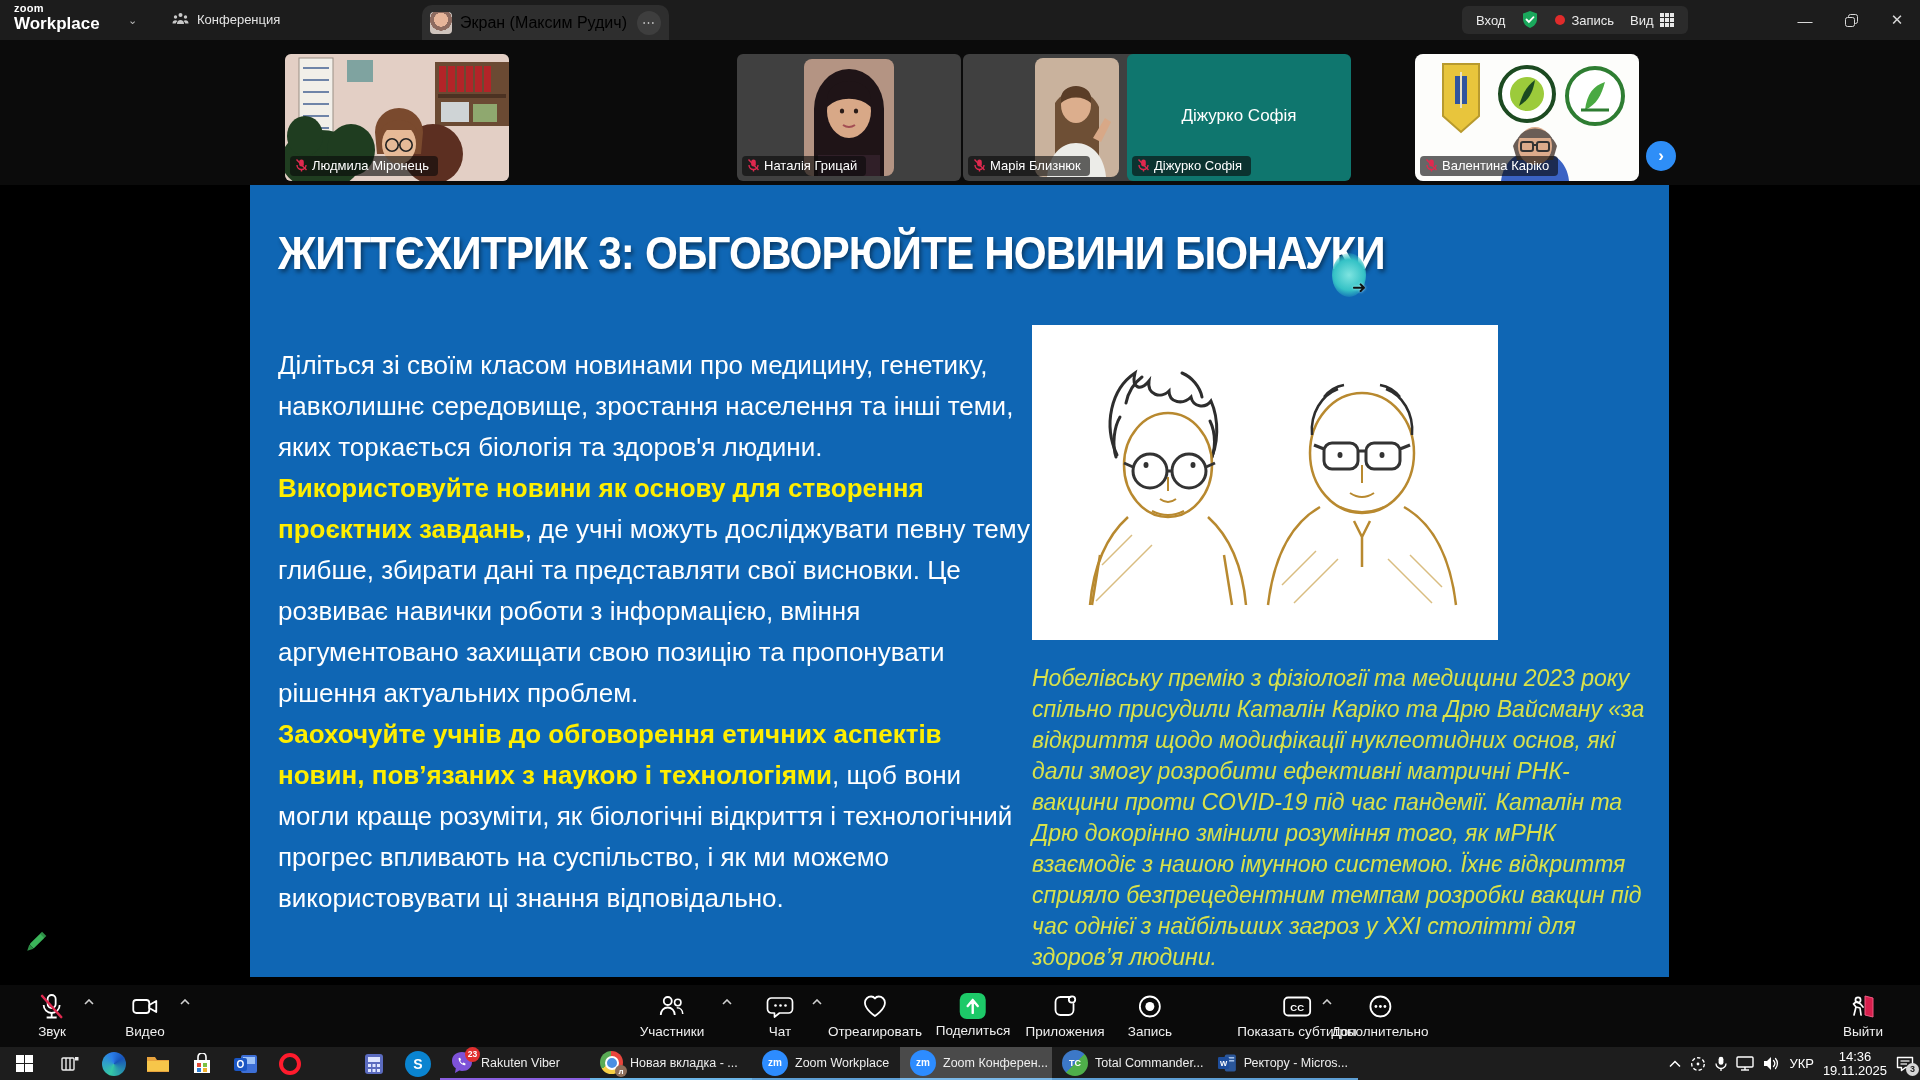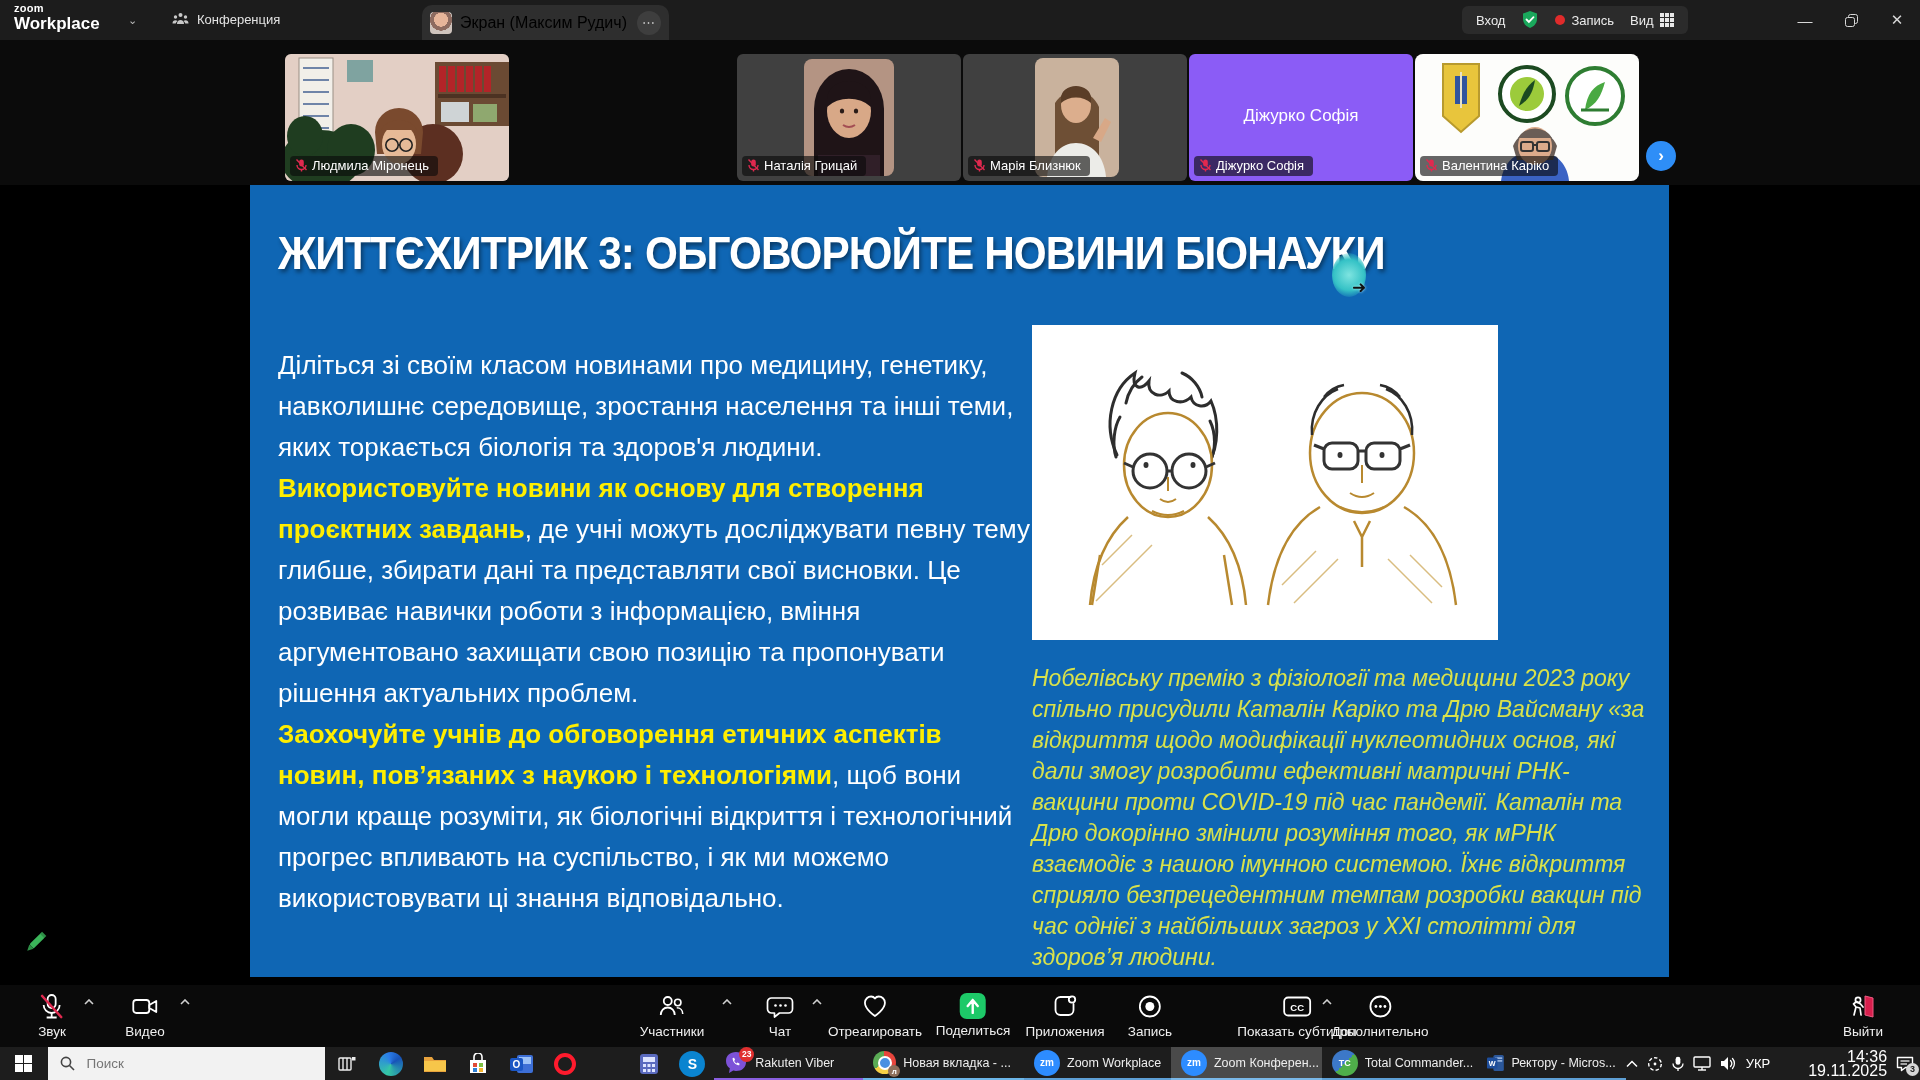--- a/index.html
+++ b/index.html
@@ -45,21 +45,21 @@
   .share-ic{width:26px;height:26px;border-radius:7px;display:flex;align-items:center;justify-content:center;}
   .pbadge{position:absolute;top:5px;left:26px;font-size:12px;color:#ef4444;margin-top:48px;}
   
   #taskbar{left:0;top:1047px;width:1920px;height:33px;background:#1d1d1d;display:flex;align-items:stretch;}
   .tk{display:flex;align-items:center;justify-content:center;}
   .tkbtn{width:44px;}
   #tk-search{width:280px;background:#f2f2f2;display:flex;align-items:center;gap:10px;padding:0 12px;box-sizing:border-box;}
   #tk-search input{border:none;outline:none;background:transparent;font-size:13.5px;color:#333;width:200px;font-family:"Liberation Sans",sans-serif;}
   .tka{display:flex;align-items:center;gap:7px;padding:0 10px;font-size:12.5px;color:#eee;border-bottom:2px solid #5e9fd4;box-sizing:border-box;white-space:nowrap;overflow:hidden;}
   .tray{margin-left:auto;display:flex;align-items:center;gap:9px;padding-right:6px;color:#fff;font-size:12.5px;}
-  .clockblk{text-align:right;font-size:16px;line-height:14px;margin-left:29px;}
+  .clockblk{text-align:center;font-size:13px;line-height:14px;}
   .appdot{width:26px;height:26px;border-radius:50%;display:flex;align-items:center;justify-content:center;font-weight:bold;color:#fff;flex:none;}
   .badge{position:absolute;border-radius:50%;color:#fff;font-weight:bold;display:flex;align-items:center;justify-content:center;}
   svg{display:block;}
 </style>
 </head>
 <body>
 
 <div id="titlebar" class="abs">
   <div class="abs brand">
     <div class="z1">zoom</div>
@@ -222,21 +222,21 @@
       <svg width="11" height="13" viewBox="0 0 11 13">
           <rect x="3.2" y="0.5" width="4.6" height="7" rx="2.3" fill="#e0294f"></rect>
           <path d="M1 6a4.5 4.5 0 0 0 9 0" fill="none" stroke="#e0294f" stroke-width="1.4"></path>
           <line x1="5.5" y1="10.5" x2="5.5" y2="12.5" stroke="#e0294f" stroke-width="1.4"></line>
           <line x1="0.5" y1="0.5" x2="10.5" y2="11" stroke="#e0294f" stroke-width="1.4"></line>
         </svg>
       <span>Марія Близнюк</span>
     </div>
   </div>
 
-  <div class="tile" style="left:1189px;background:#8b5cf6;">
+  <div class="tile" style="left:1127px;background:#0f766e;">
     <div class="center-name">Діжурко Софія</div>
     <div class="plabel">
       <svg width="11" height="13" viewBox="0 0 11 13">
           <rect x="3.2" y="0.5" width="4.6" height="7" rx="2.3" fill="#e0294f"></rect>
           <path d="M1 6a4.5 4.5 0 0 0 9 0" fill="none" stroke="#e0294f" stroke-width="1.4"></path>
           <line x1="5.5" y1="10.5" x2="5.5" y2="12.5" stroke="#e0294f" stroke-width="1.4"></line>
           <line x1="0.5" y1="0.5" x2="10.5" y2="11" stroke="#e0294f" stroke-width="1.4"></line>
         </svg>
       <span>Діжурко Софія</span>
     </div>
@@ -498,27 +498,20 @@
     <svg width="17" height="17" viewBox="0 0 17 17">
         <g fill="#fff">
           <rect x="0" y="0" width="8" height="8"></rect>
           <rect x="9" y="0" width="8" height="8"></rect>
           <rect x="0" y="9" width="8" height="8"></rect>
           <rect x="9" y="9" width="8" height="8"></rect>
         </g>
       </svg>
   </div>
 
-  <div id="tk-search">
-    <svg width="15" height="15" viewBox="0 0 15 15">
-        <circle cx="6" cy="6" r="4.6" fill="none" stroke="#444" stroke-width="1.6"></circle>
-        <line x1="9.5" y1="9.5" x2="14" y2="14" stroke="#444" stroke-width="1.6"></line>
-      </svg>
-    <input type="text" placeholder="Поиск" style="">
-  </div>
 
   <div class="tk tkbtn">
     <svg width="18" height="16" viewBox="0 0 18 16">
         <rect x="1" y="2" width="12" height="12" rx="1" fill="none" stroke="#eee" stroke-width="1.4"></rect>
         <line x1="5" y1="2" x2="5" y2="14" stroke="#eee" stroke-width="1.4"></line>
         <line x1="9" y1="2" x2="9" y2="14" stroke="#eee" stroke-width="1.4"></line>
         <rect x="14" y="1" width="3.5" height="3.5" fill="#eee"></rect>
       </svg>
   </div>
 

